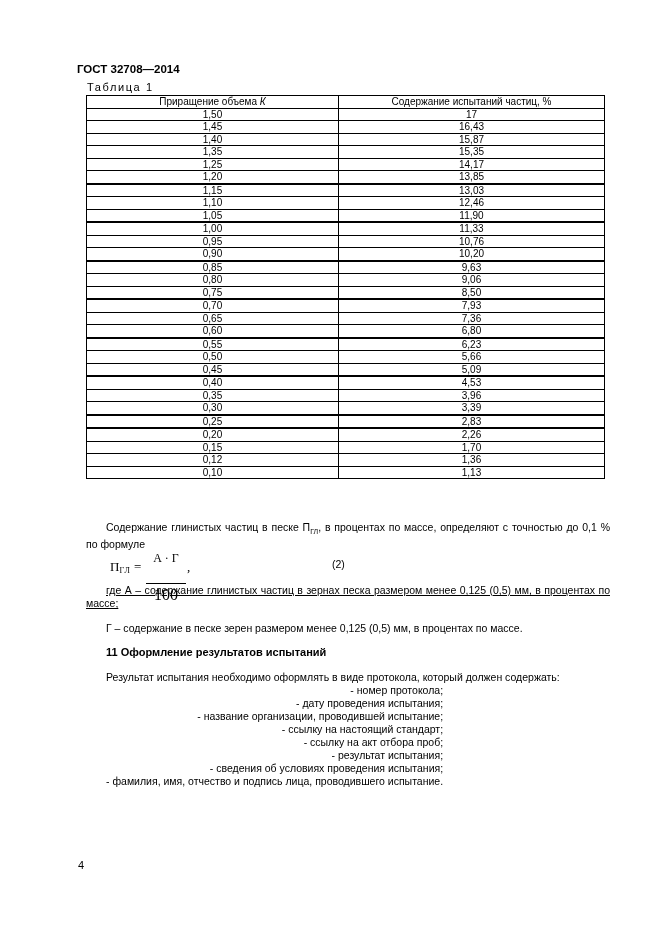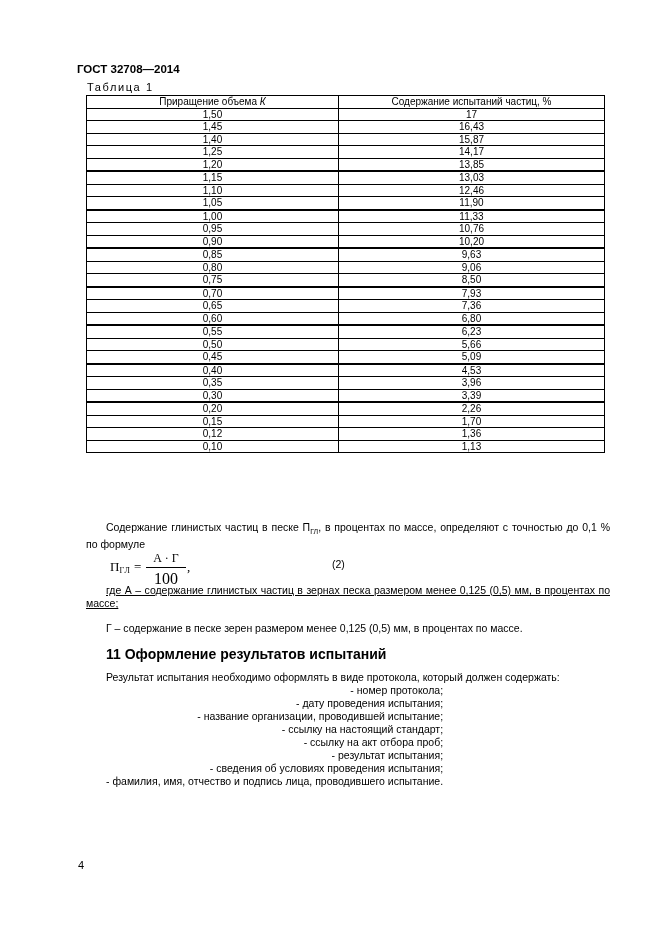--- a/index.html
+++ b/index.html
@@ -14,27 +14,27 @@
                padding:0; height:11.5px; font-weight:normal; }
   table.data th { border-bottom:1.5px solid #000; }
   table.data td.c1 { width:251px; }
   table.data tr.thick td { border-top:2px solid #000; }
   .para { font-size:10.5px; line-height:13px; }
   .p1 { left:86px; top:521px; width:524px; text-indent:20px; text-align:justify; }
   .formula { left:110px; top:551px; font-family:"Liberation Serif", serif; font-size:13px; }
   .formula .lhs { position:absolute; left:0; top:8px; white-space:nowrap; }
   .formula .sub { font-size:8px; vertical-align:-2px; letter-spacing:1px; }
   .formula .frac { position:absolute; left:36px; top:0; text-align:center; width:40px; }
-  .formula .num { border-bottom:1px solid #000; padding-bottom:1px; font-size:12px; }
+  .formula .num { border-bottom:1px solid #000; padding-bottom:17px; font-size:12px; }
   .formula .den { padding-top:2px; font-size:16px;text-align:center; }
   .formula .comma { position:absolute; left:77px; top:8px; }
   .eqno { left:332px; top:558px; font-size:10.5px; }
   .p2 { left:86px; top:584px; width:524px; text-indent:20px; text-align:justify;text-decoration:underline; }
   .p3 { left:106px; top:622px; width:504px; }
-  .section-title { left:106px; top:646px; font-size:14px; font-weight:bold; }
+  .section-title { left:106px; top:646px; font-size:11px; font-weight:bold; }
   .p4 { left:106px; top:671px; width:510px; }
   .list { left:106px; top:684px; margin:0; padding:0; list-style:none;text-align:right; }
   .list li { font-size:10.5px; line-height:13px; }
   .page-num { left:78px; top:859px; font-size:11px; }
 </style>
 </head>
 <body>
 
 <div class="abs doc-header">ГОСТ 32708—2014</div>
 <div class="abs table-caption">Таблица 1</div>
@@ -51,20 +51,24 @@
         <td class="c1">1,50</td>
         <td>17</td>
       </tr>
       <tr>
         <td class="c1">1,45</td>
         <td>16,43</td>
       </tr>
       <tr>
         <td class="c1">1,40</td>
         <td>15,87</td>
+      </tr>
+      <tr>
+        <td class="c1">1,35</td>
+        <td>15,35</td>
       </tr>
       <tr>
         <td class="c1">1,25</td>
         <td>14,17</td>
       </tr>
       <tr>
         <td class="c1">1,20</td>
         <td>13,85</td>
       </tr>
       <tr class="thick">
@@ -133,20 +137,24 @@
       </tr>
       <tr>
         <td class="c1">0,35</td>
         <td>3,96</td>
       </tr>
       <tr>
         <td class="c1">0,30</td>
         <td>3,39</td>
       </tr>
       <tr class="thick">
+        <td class="c1">0,25</td>
+        <td>2,83</td>
+      </tr>
+      <tr class="thick">
         <td class="c1">0,20</td>
         <td>2,26</td>
       </tr>
       <tr>
         <td class="c1">0,15</td>
         <td>1,70</td>
       </tr>
       <tr>
         <td class="c1">0,12</td>
         <td>1,36</td>

